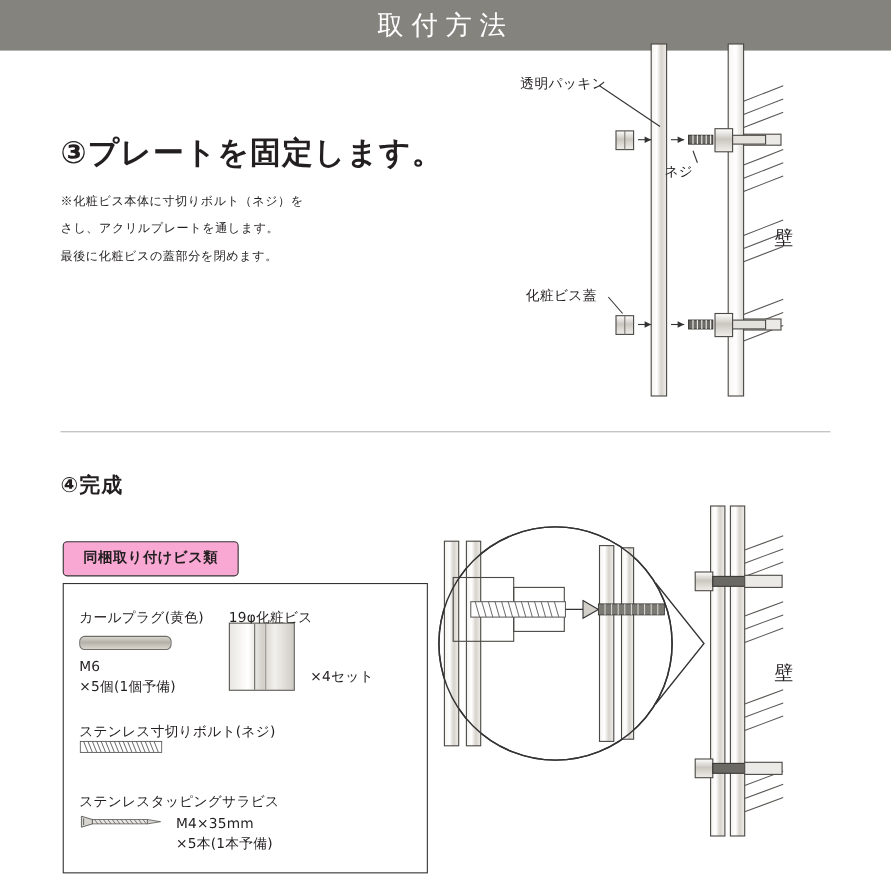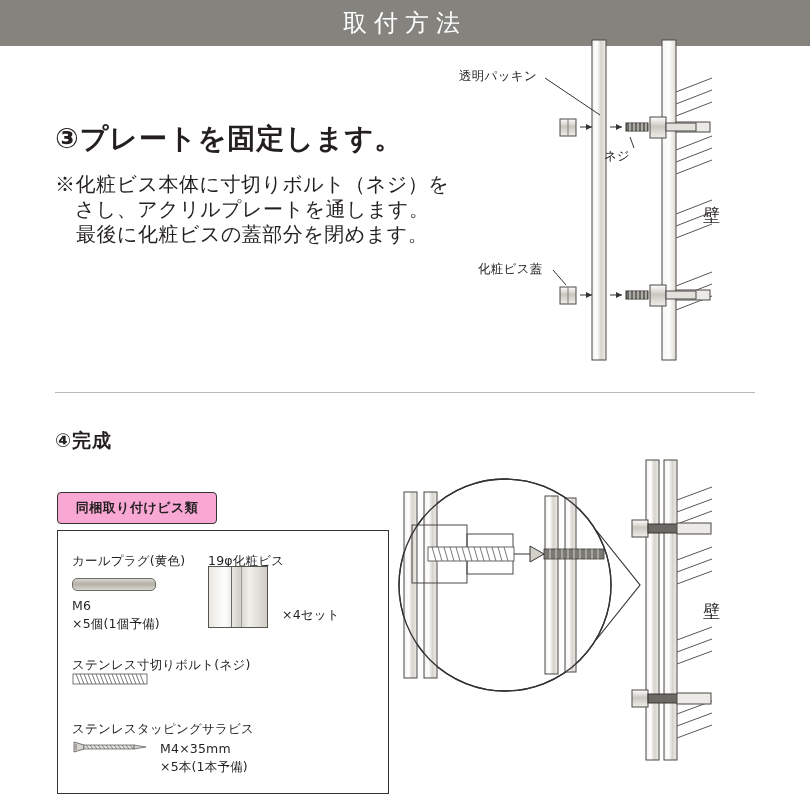--- a/index.html
+++ b/index.html
@@ -53,26 +53,25 @@
     top: 120px;
     font-size: 28px;
     font-weight: bold;
     letter-spacing: 1px;
     font-family: "DejaVu Sans", sans-serif;
   }
   .sec3-body {
     position: absolute;
     left: 55px;
     top: 172px;
-    font-size: 20px;
+    font-size: 11px;
     line-height: 25px;
     letter-spacing: 0.5px;
-    font-family: Liberation Serif, serif;
+    font-family: Liberation Mono, monospace;
     white-space: pre-line;
-    text-align: center;
   }
 
   
   .divider {
     position: absolute;
     left: 55px;
     top: 392px;
     width: 700px;
     height: 1px;
     background: #b9b7b2;
@@ -296,21 +295,21 @@
       <line x1="646" y1="291" x2="646" y2="299"></line>
     </g>
     <rect x="650" y="285" width="16" height="21" fill="url(#gMetal)" stroke="#4a4844" stroke-width="1"></rect>
     <rect x="666" y="291" width="30" height="8" fill="#e3e1dc" stroke="#4a4844" stroke-width="1"></rect>
 
     <line x1="545" y1="78" x2="600" y2="115" stroke="#333" stroke-width="1"></line>
     <line x1="630" y1="137" x2="634" y2="148" stroke="#333" stroke-width="1"></line>
     <line x1="553" y1="270" x2="566" y2="285" stroke="#333" stroke-width="1"></line>
   </svg>
 
-  <div class="dia-label" style="left:459px; top:68px;font-family:Liberation Mono, monospace;">透明パッキン</div>
+  <div class="dia-label" style="left:473px; top:68px;font-family:Liberation Mono, monospace;">透明パッキン</div>
   <div class="dia-label" style="left:604px; top:148px;">ネジ</div>
   <div class="dia-label" style="left:478px; top:261px;">化粧ビス蓋</div>
   <div class="dia-label-v" style="left:701px; top:192px;">壁</div>
 
   <div class="divider"></div>
 
   <div class="sec4-title">④完成</div>
 
   <div class="parts-heading">同梱取り付けビス類</div>
   <div class="parts-box"></div>

